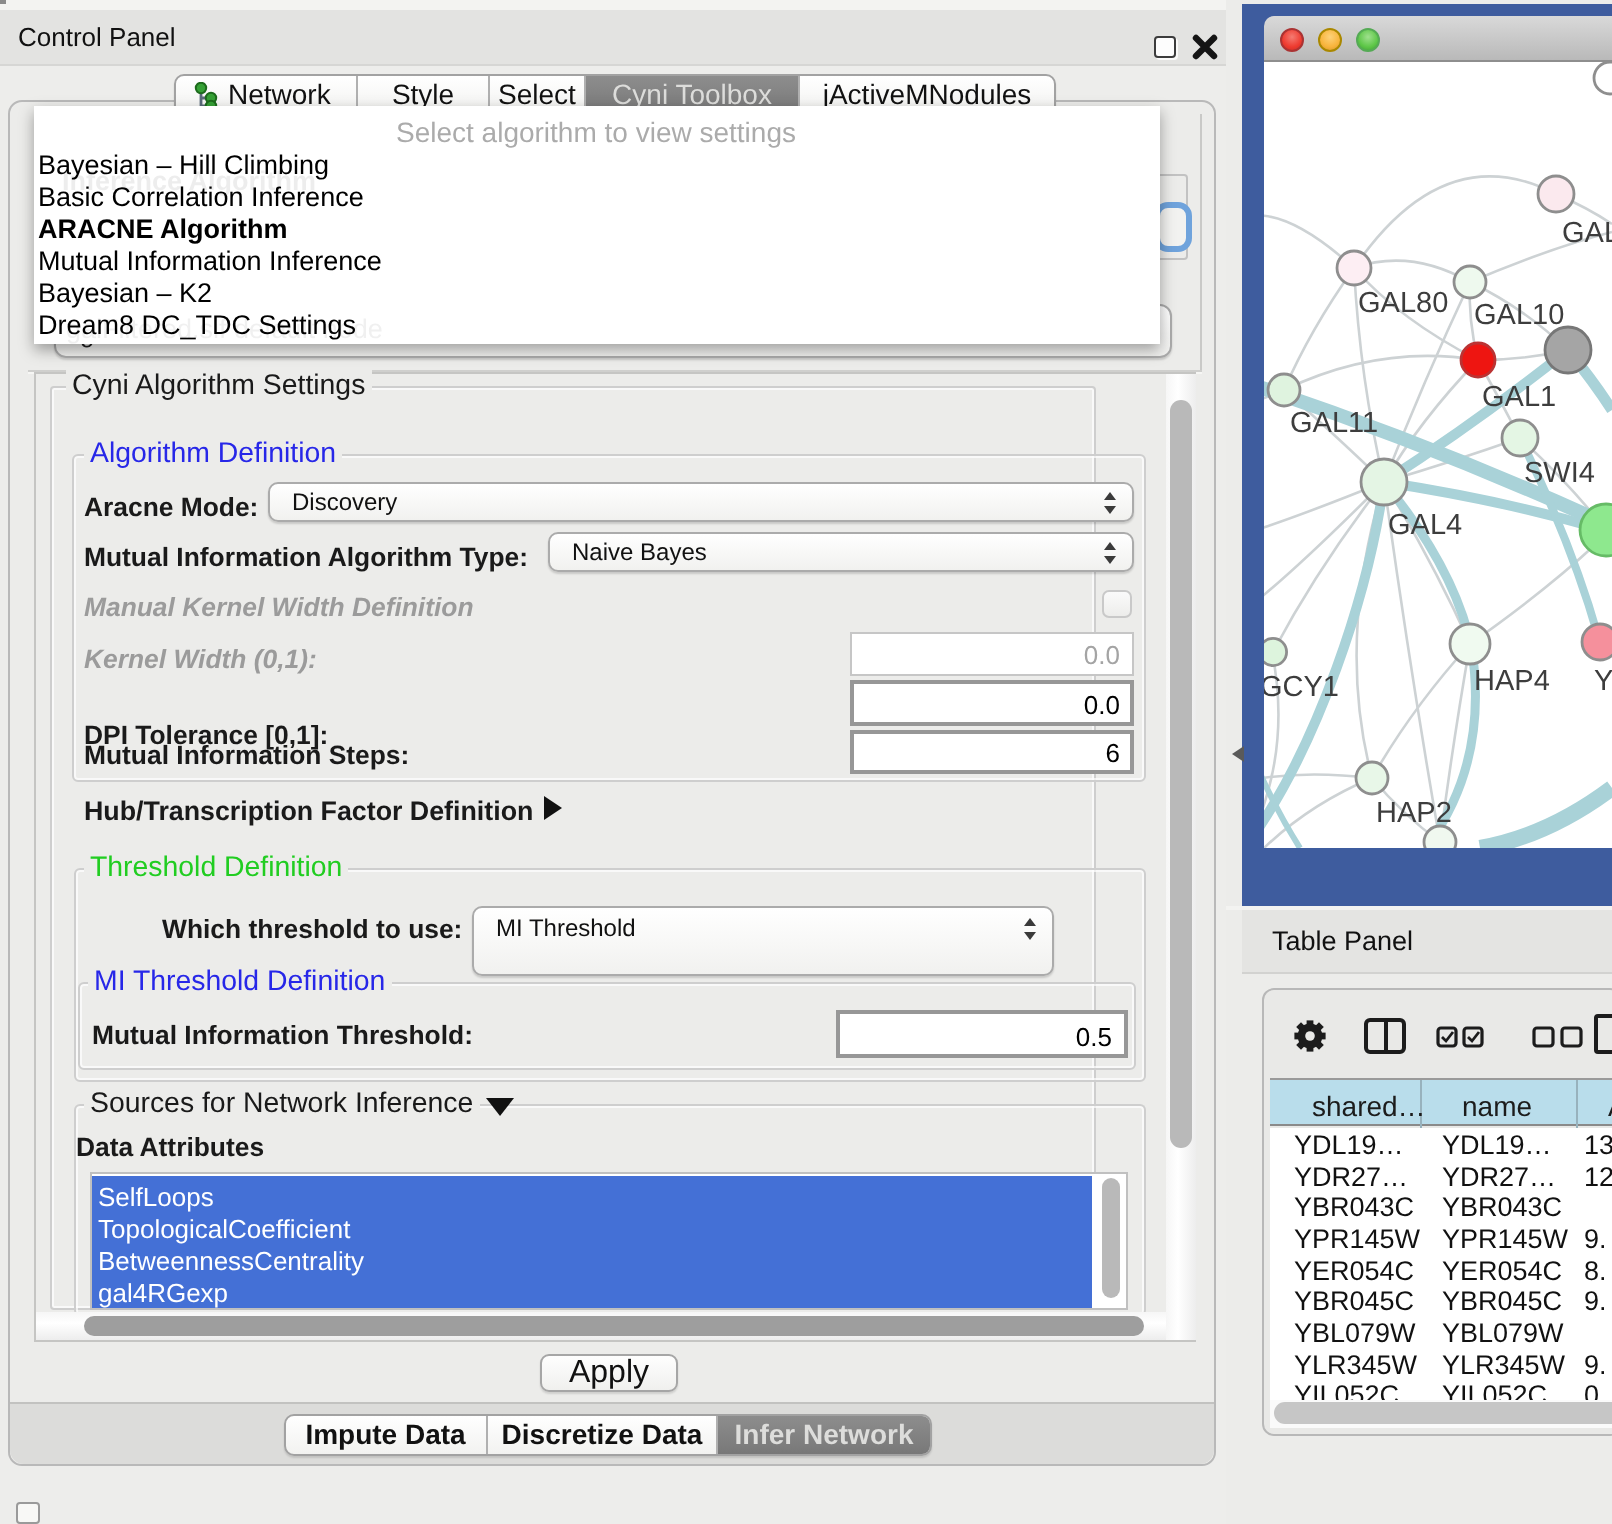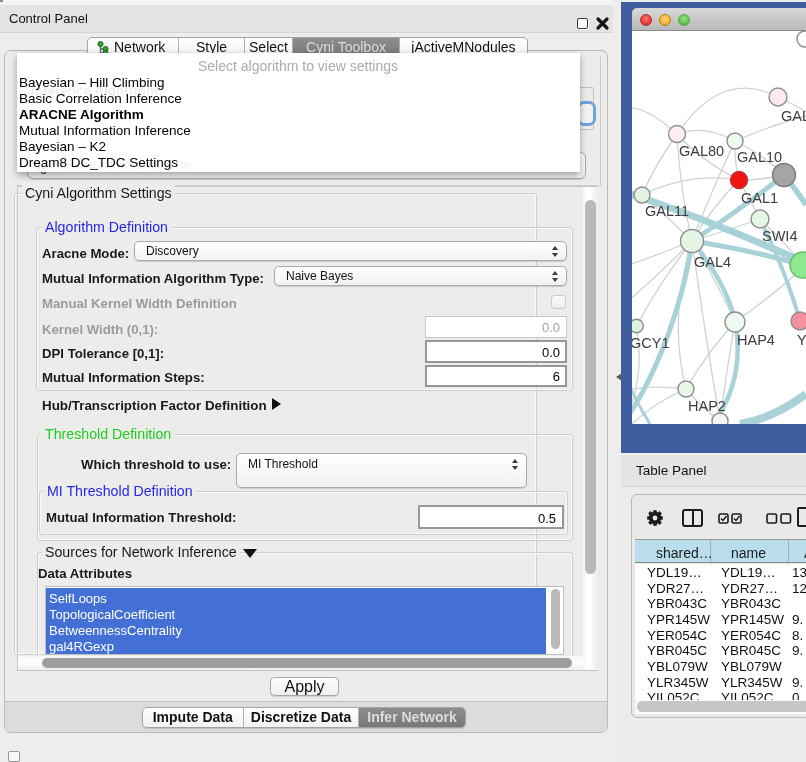--- a/index.html
+++ b/index.html
@@ -1,19 +1,19 @@
 <!DOCTYPE html>
 <html><head>
 <meta charset="utf-8">
 <style>
 * { margin:0; padding:0; box-sizing:border-box; }
 html,body { width:806px; height:762px; overflow:hidden; }
 body { font-family:"Liberation Sans", sans-serif; background:#ededeb; position:relative; }
 .abs { position:absolute; }
-.dis { color:#9b9b9b; }
+.dis { color:#9b9b9b;font-style:italic; }
 .lbl { font-size:13.2px; font-weight:bold; color:#1a1a1a; white-space:nowrap; }
 .lbl.dis { color:#9b9b9b; }
 .combo { position:absolute; background:linear-gradient(#ffffff,#f1f1ef); border:1px solid #ababab; border-radius:5px; box-shadow:0 1px 1px rgba(0,0,0,0.15); }
 .combo .ctext { position:absolute; left:11px; top:2px; font-size:12px; color:#111; }
 .carr { position:absolute; right:6px; width:9px; }
 .carr .u { width:0; height:0; border-left:3.5px solid transparent; border-right:3.5px solid transparent; border-bottom:4.5px solid #3a3a3a; position:absolute; top:0; left:1px; }
 .carr .d { width:0; height:0; border-left:3.5px solid transparent; border-right:3.5px solid transparent; border-top:4.5px solid #3a3a3a; position:absolute; top:6.5px; left:1px; }
 .tfield { position:absolute; background:#fff; font-size:13px; text-align:right; }
 .group { position:absolute; border:1px solid #cecece; border-radius:3px; box-shadow:inset 0 0 0 1px rgba(255,255,255,0.7); }
 .gtitle { position:absolute; top:-9px; font-size:14.2px; background:#ececea; padding:0 3px; white-space:nowrap; }
@@ -58,21 +58,21 @@
 
 <div class="combo" style="left:27px;top:152px;width:559px;height:27px;border-radius:6px;overflow:hidden;">
   <span style="position:absolute;left:12px;top:6px;font-size:13px;color:#222;">galFiltered.sif default node</span>
 </div>
 
 <div class="abs" style="left:570px;top:87px;width:24px;height:43px;border:1px solid #c2c2c2;border-radius:2px;"></div>
 <div class="abs" style="left:577px;top:101px;width:19px;height:25px;border:3px solid #6fa3dc;border-radius:7px;background:#f2f2f0;"></div>
 
 <div class="abs" style="left:17px;top:186px;width:581px;height:485px;border:1px solid #c5c5c3;background:#ececea;"></div>
 
-<div class="group" style="left:14px;top:193px;width:523px;height:462px;border-radius:2px;">
+<div class="group" style="left:25px;top:193px;width:523px;height:462px;border-radius:2px;">
   <span class="gtitle" style="left:7px;color:#1a1a1a;">Cyni Algorithm Settings</span>
 </div>
 
 <div class="group" style="left:36px;top:227px;width:537px;height:164px;">
   <span class="gtitle" style="left:5px;color:#2727e8;">Algorithm Definition</span>
 </div>
 <span class="abs lbl" style="left:42px;top:246px;">Aracne Mode:</span>
 <div class="combo" style="left:134px;top:241px;width:433px;height:20px;">
   <span class="ctext">Discovery</span>
   <div class="carr" style="top:4px;">
@@ -85,21 +85,21 @@
   <span class="ctext">Naive Bayes</span>
   <div class="carr" style="top:4px;">
       <div class="u"></div>
       <div class="d"></div>
     </div>
 </div>
 <span class="abs lbl dis" style="left:42px;top:296px;">Manual Kernel Width Definition</span>
 <div class="abs" style="left:551px;top:295px;width:15px;height:14px;border:1px solid #c9c9c9;border-radius:3.5px;background:linear-gradient(#fafafa,#ededeb);"></div>
 <span class="abs lbl dis" style="left:42px;top:322px;">Kernel Width (0,1):</span>
 <div class="tfield" style="left:425px;top:316px;width:142px;height:22px;border:1px solid #c6c6c6;color:#a4a4a4;padding:3px 6px 0 0;">0.0</div>
-<span class="abs lbl" style="left:42px;top:346px;">DPI Tolerance [0,1]:</span>
+<span class="abs lbl" style="left:42px;top:360px;">DPI Tolerance [0,1]:</span>
 <div class="tfield" style="left:425px;top:340px;width:142px;height:23px;border:2px solid #979797;color:#000;padding:3px 5px 0 0;">0.0</div>
 <span class="abs lbl" style="left:42px;top:370px;">Mutual Information Steps:</span>
 <div class="tfield" style="left:425px;top:365px;width:142px;height:22px;border:2px solid #979797;color:#000;padding:2px 5px 0 0;">6</div>
 
 <span class="abs lbl" style="left:42px;top:398px;font-size:13.4px;">Hub/Transcription Factor Definition</span>
 <div class="abs" style="left:272px;top:398px;width:0;height:0;border-top:6px solid transparent;border-bottom:6px solid transparent;border-left:9px solid #111;"></div>
 
 <div class="group" style="left:37px;top:434px;width:536px;height:107px;">
   <span class="gtitle" style="left:4px;color:#21cd21;">Threshold Definition</span>
 </div>

